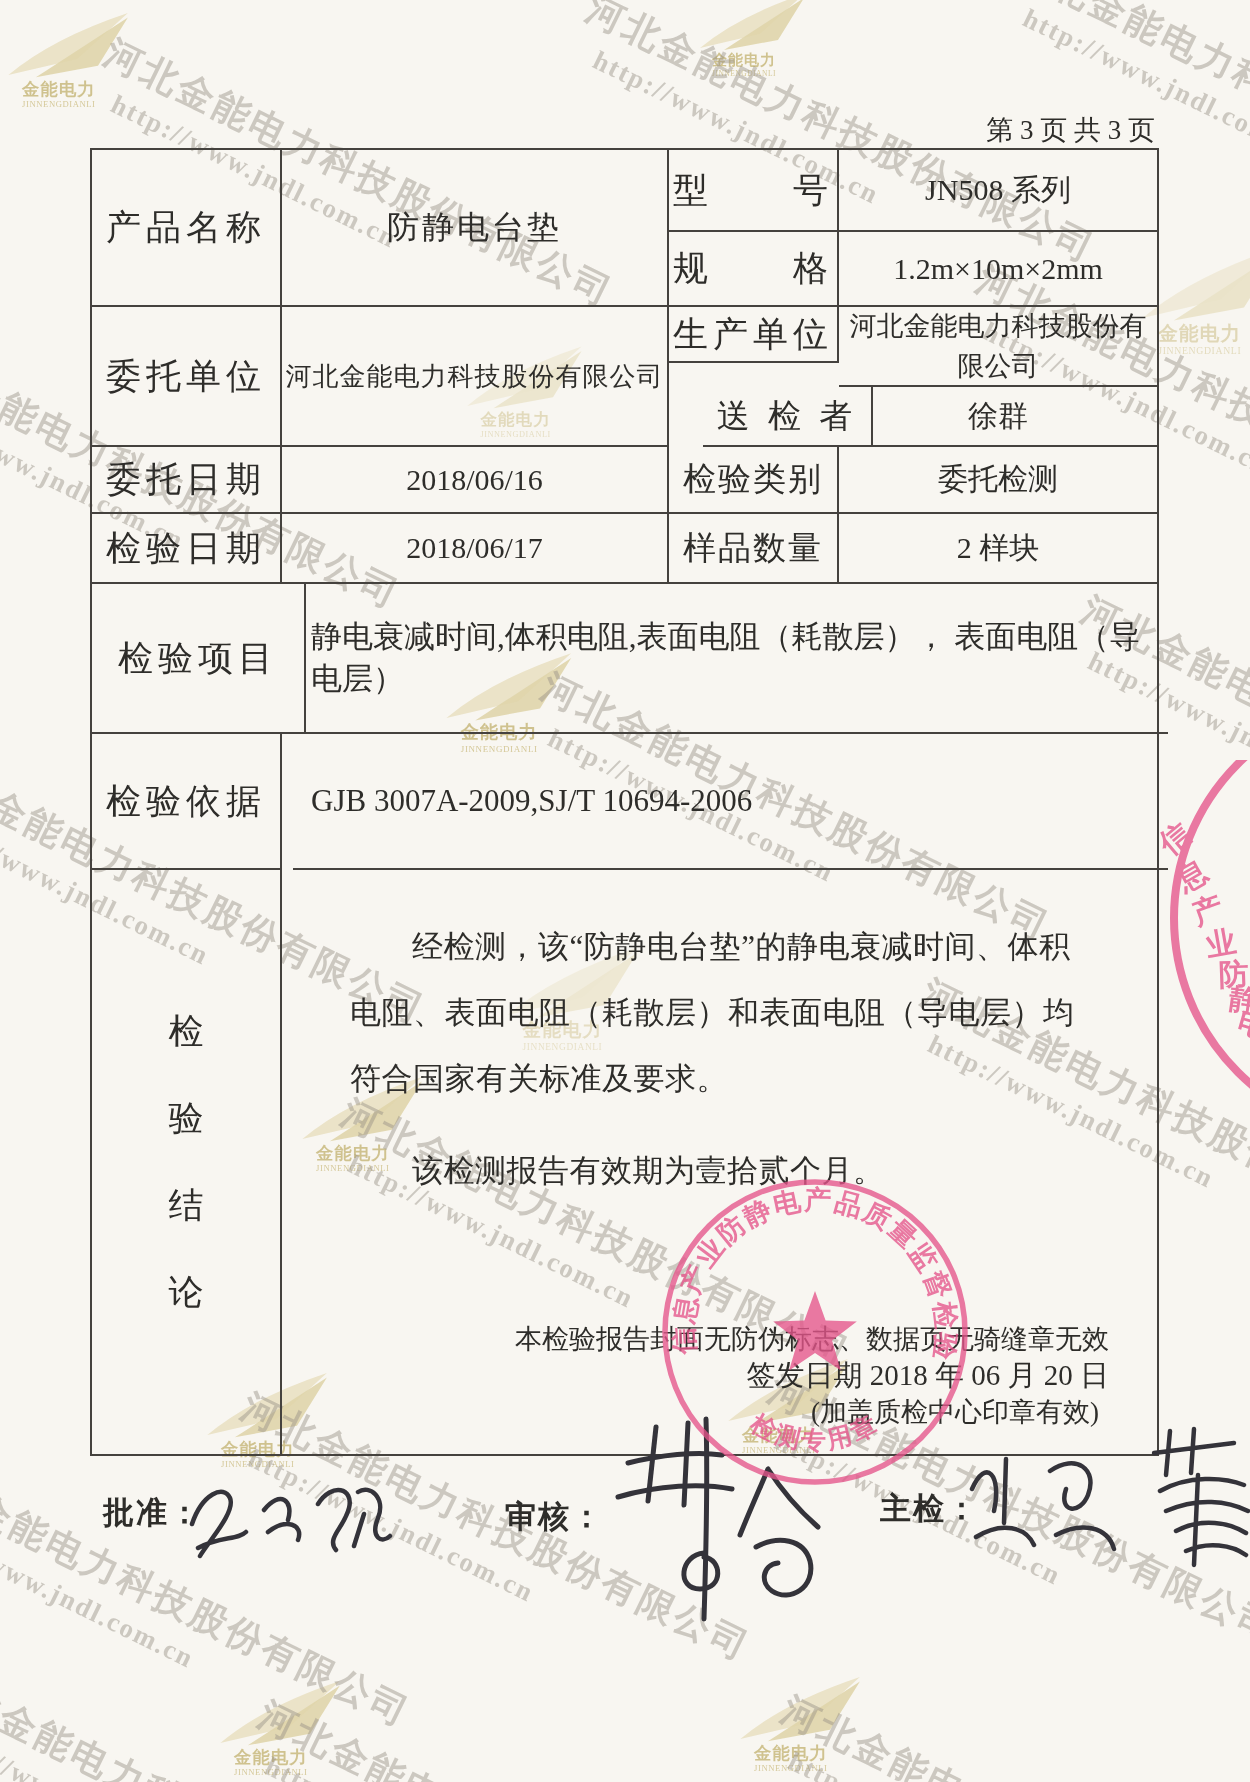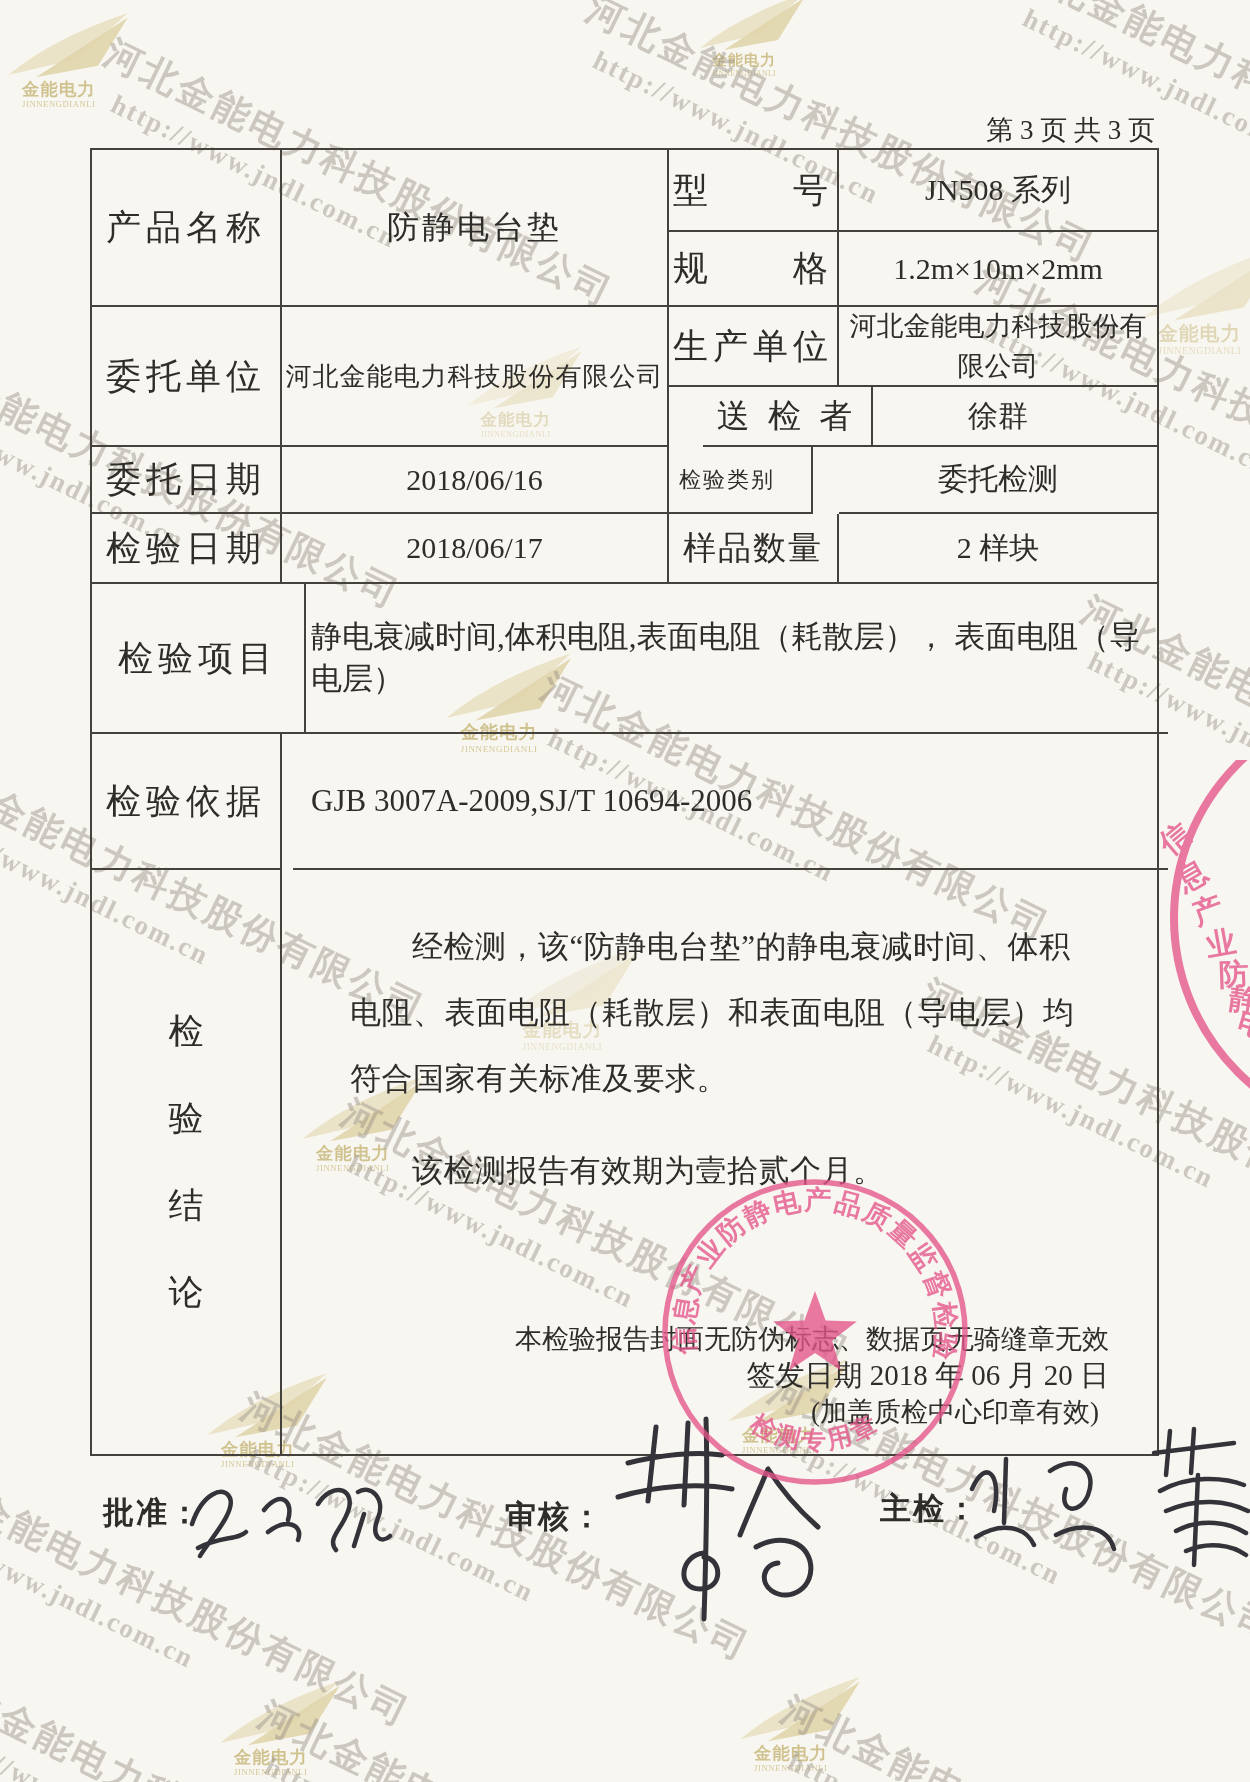--- a/index.html
+++ b/index.html
@@ -168,28 +168,28 @@
     <div class="tbl">
       <div class="cell lab" style="left:0;top:0;width:190px;height:157px">产品名称</div>
       <div class="cell val" style="left:190px;top:0;width:387px;height:157px;font-size:32px;letter-spacing:3px">防静电台垫</div>
       <div class="cell lab" style="left:577px;top:0;width:170px;height:82px">型　　号</div>
       <div class="cell val no-r" style="left:747px;top:0;width:318px;height:82px">JN508 系列</div>
       <div class="cell lab" style="left:577px;top:82px;width:170px;height:75px">规　　格</div>
       <div class="cell val no-r" style="left:747px;top:82px;width:318px;height:75px">1.2m×10m×2mm</div>
 
       <div class="cell lab" style="left:0;top:157px;width:190px;height:140px">委托单位</div>
       <div class="cell val-sm" style="left:190px;top:157px;width:387px;height:140px">河北金能电力科技股份有限公司</div>
-      <div class="cell lab" style="left:577px;top:157px;width:170px;height:80px">生产单位</div>
+      <div class="cell lab" style="left:577px;top:157px;width:170px;height:56px">生产单位</div>
       <div class="cell val-wrap no-r" style="left:747px;top:157px;width:318px;height:80px">河北金能电力科技股份有限公司</div>
       <div class="cell lab" style="left:611px;top:237px;width:170px;height:60px;font-size:33px">送 检 者</div>
       <div class="cell val no-r" style="left:747px;top:237px;width:318px;height:60px">徐群</div>
 
       <div class="cell lab" style="left:0;top:297px;width:190px;height:67px">委托日期</div>
       <div class="cell val" style="left:190px;top:297px;width:387px;height:67px">2018/06/16</div>
-      <div class="cell lab" style="left:551px;top:297px;width:170px;height:67px;font-size:22px;letter-spacing:2px">检验类别</div>
+      <div class="cell lab" style="left:577px;top:297px;width:170px;height:67px;font-size:33px;letter-spacing:2px">检验类别</div>
       <div class="cell val no-r" style="left:747px;top:297px;width:318px;height:67px">委托检测</div>
 
       <div class="cell lab" style="left:0;top:364px;width:190px;height:70px">检验日期</div>
       <div class="cell val" style="left:190px;top:364px;width:387px;height:70px">2018/06/17</div>
       <div class="cell lab" style="left:577px;top:364px;width:170px;height:70px;font-size:33px;letter-spacing:2px">样品数量</div>
       <div class="cell val no-r" style="left:747px;top:364px;width:318px;height:70px">2 样块</div>
 
       <div class="cell lab" style="left:0;top:434px;width:214px;height:150px">检验项目</div>
       <div class="cell left-cell no-r" style="left:190px;top:434px;width:875px;height:150px">静电衰减时间,体积电阻,表面电阻（耗散层）， 表面电阻（导电层）</div>
 

